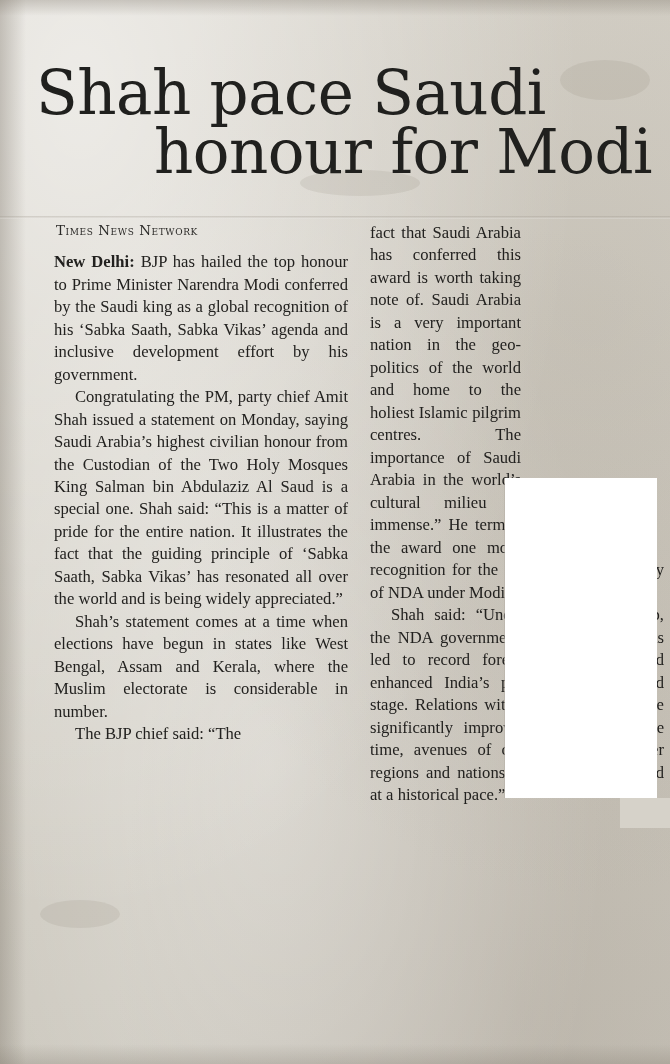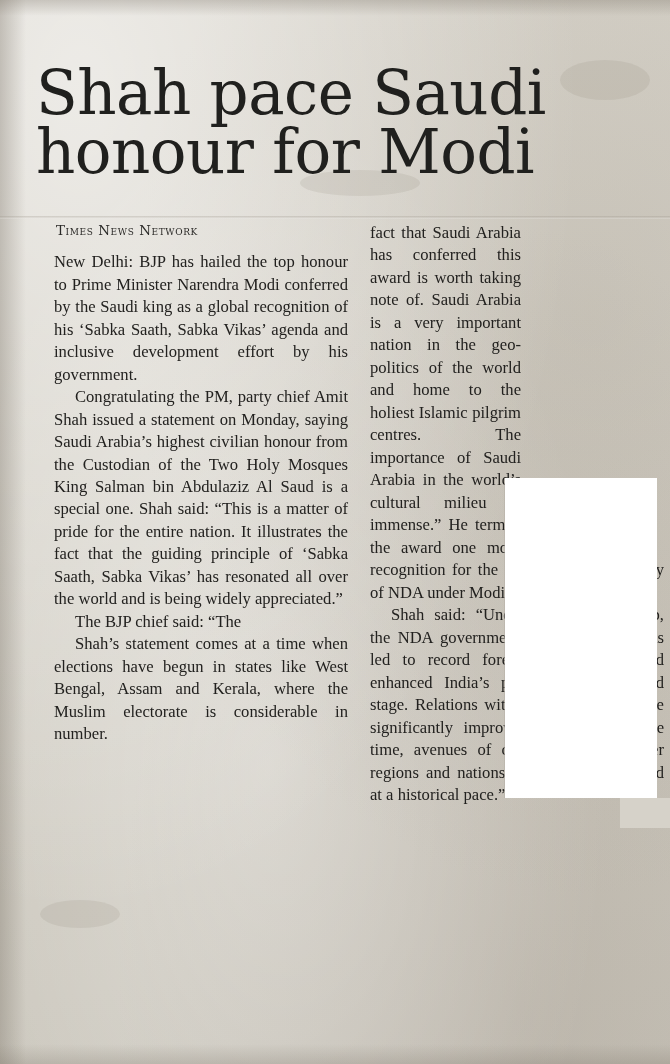--- a/index.html
+++ b/index.html
@@ -63,20 +63,21 @@
     font-family: "DejaVu Serif", serif;
     font-weight: 400;
     font-size: 61px;
     line-height: 0.97;
     letter-spacing: -0.5px;
     color: #20201e;
     text-rendering: optimizeLegibility;
   }
   .headline .l2 {
     display: block;
+    text-align: right;
   }
 
   
   .cols {
     position: absolute;
     left: 26px;
     top: 222px;
     width: 620px;
     height: 810px;
     margin-left: 28px;
@@ -105,21 +106,21 @@
   }
 
   p.body {
     margin: 0;
     text-indent: 21px;
   }
   p.body.first {
     text-indent: 0;
   }
   .dateline {
-    font-weight: normal;
+    font-weight: bold;
   }
 
   
   .cutout {
     position: absolute;
     left: 505px;
     top: 478px;
     width: 152px;
     height: 320px;
     background: #ffffff;
@@ -169,23 +170,23 @@
 
   <div class="cols">
 
     <div class="col col-left">
       <div class="byline">Times News Network</div>
 
       <p class="body first"><span class="dateline">New Delhi:</span><span> BJP has hailed the top honour to Prime Minister Narendra Modi conferred by the Saudi king as a global recognition of his ‘Sabka Saath, Sabka Vikas’ agenda and inclusive development effort by his government.</span></p>
 
       <p class="body"><span>Congratulating the PM, party chief Amit Shah issued a statement on Monday, saying Saudi Arabia’s highest civilian honour from the Custodian of the Two Holy Mosques King Salman bin Abdulaziz Al Saud is a special one. Shah said: “This is a matter of pride for the entire nation. It illustrates the fact that the guiding principle of ‘Sabka Saath, Sabka Vikas’ has resonated all over the world and is being widely appreciated.”</span></p>
 
+      <p class="body"><span>Shah’s statement comes at a time when elections have begun in states like West Bengal, Assam and Kerala, where the Muslim electorate is considerable in number.</span></p>
+
       <p class="body"><span>The BJP chief said: “The</span></p>
-
-      <p class="body"><span>Shah’s statement comes at a time when elections have begun in states like West Bengal, Assam and Kerala, where the Muslim electorate is considerable in number.</span></p>
     </div>
 
     <div class="col col-right">
       <div class="float-spacer"></div>
 
       <p class="body first"><span>fact that Saudi Arabia has conferred this award is worth taking note of. Saudi Arabia is a very important nation in the geo-politics of the world and home to the holiest Islamic pilgrim centres. The importance of Saudi Arabia in the world’s cultural milieu is immense.” He termed the award one more recognition for the dynamic foreign policy of NDA under Modi’s leadership.</span></p>
 
       <p class="body"><span>Shah said: “Under Modi’s leadership, the NDA government’s foreign policy has led to record foreign investment... and enhanced India’s prestige on the world stage. Relations with existing friends have significantly improved and, at the same time, avenues of cooperation with other regions and nations have been accelerated at a historical pace.”</span></p>
     </div>
 

